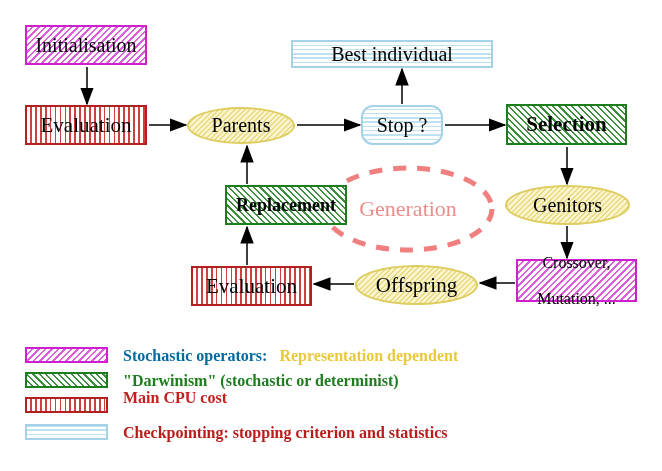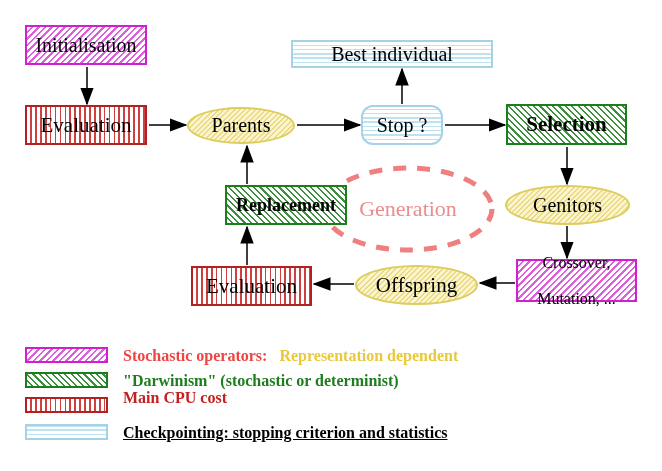--- a/index.html
+++ b/index.html
@@ -40,25 +40,25 @@
 
   .generation-label {
     position:absolute; z-index:2; color:#e98d8d; font-size:22px; text-align:center;
   }
 
   .lg-swatch { position:absolute; left:25px; width:79px; height:12px; z-index:2; }
   .lg-text {
     position:absolute; left:123px; z-index:2; font-size:16px; font-weight:bold;
     white-space:nowrap; line-height:19px;
   }
-  .c-magenta { color:#ef4444; }
+  .c-magenta { color:#0369a1; }
   .c-gold   { color:#e9c93b; margin-left:12px; }
   .c-green  { color:#1e7d1e; }
   .c-red    { color:#c42020; }
-  .c-cyan   { color:#000000;text-decoration:underline; }
+  .c-cyan   { color:#b91c1c; }
 </style>
 </head>
 <body>
 
 <div class="stage">
 
   <svg class="layer" width="662" height="471" viewBox="0 0 662 471">
     <defs>
       <marker id="ah" viewBox="0 0 12 9" refX="11" refY="4.5" markerWidth="12" markerHeight="9" orient="auto">
         <path d="M0,0 L12,4.5 L0,9 Z" fill="#000"></path>

